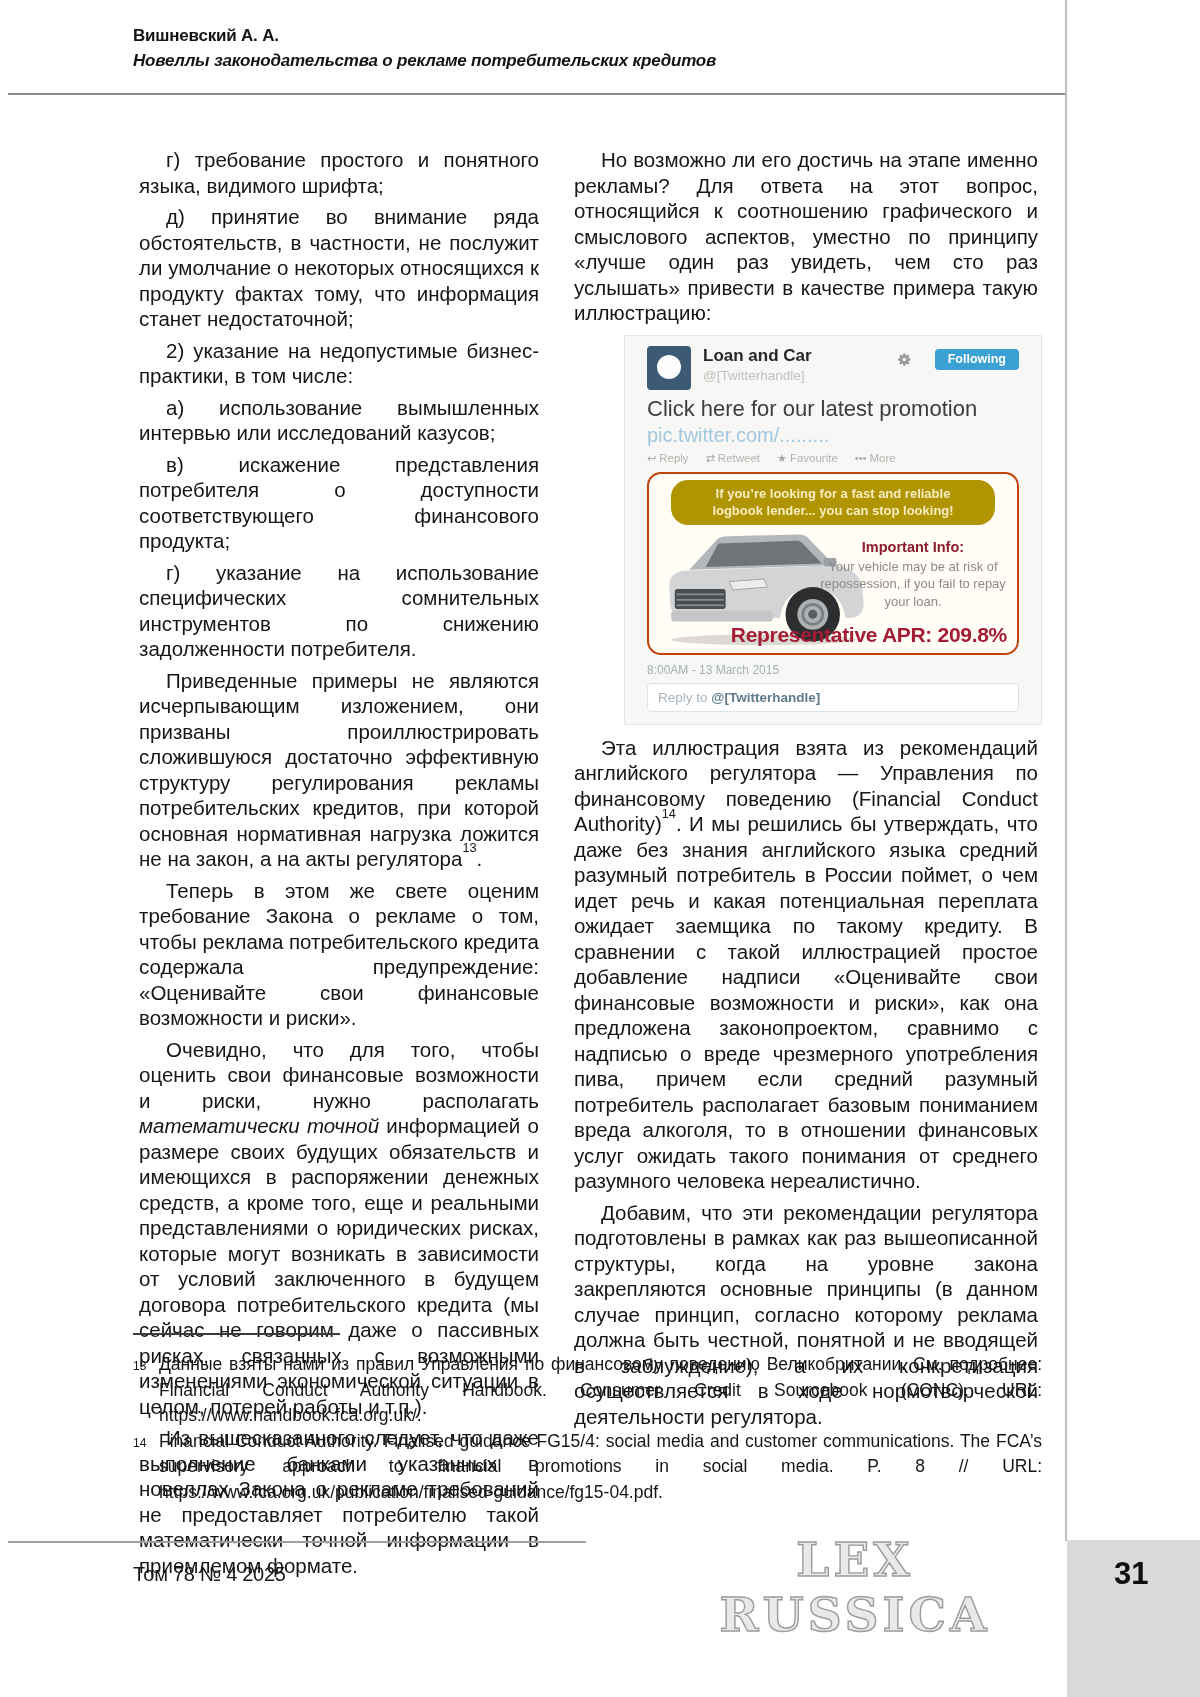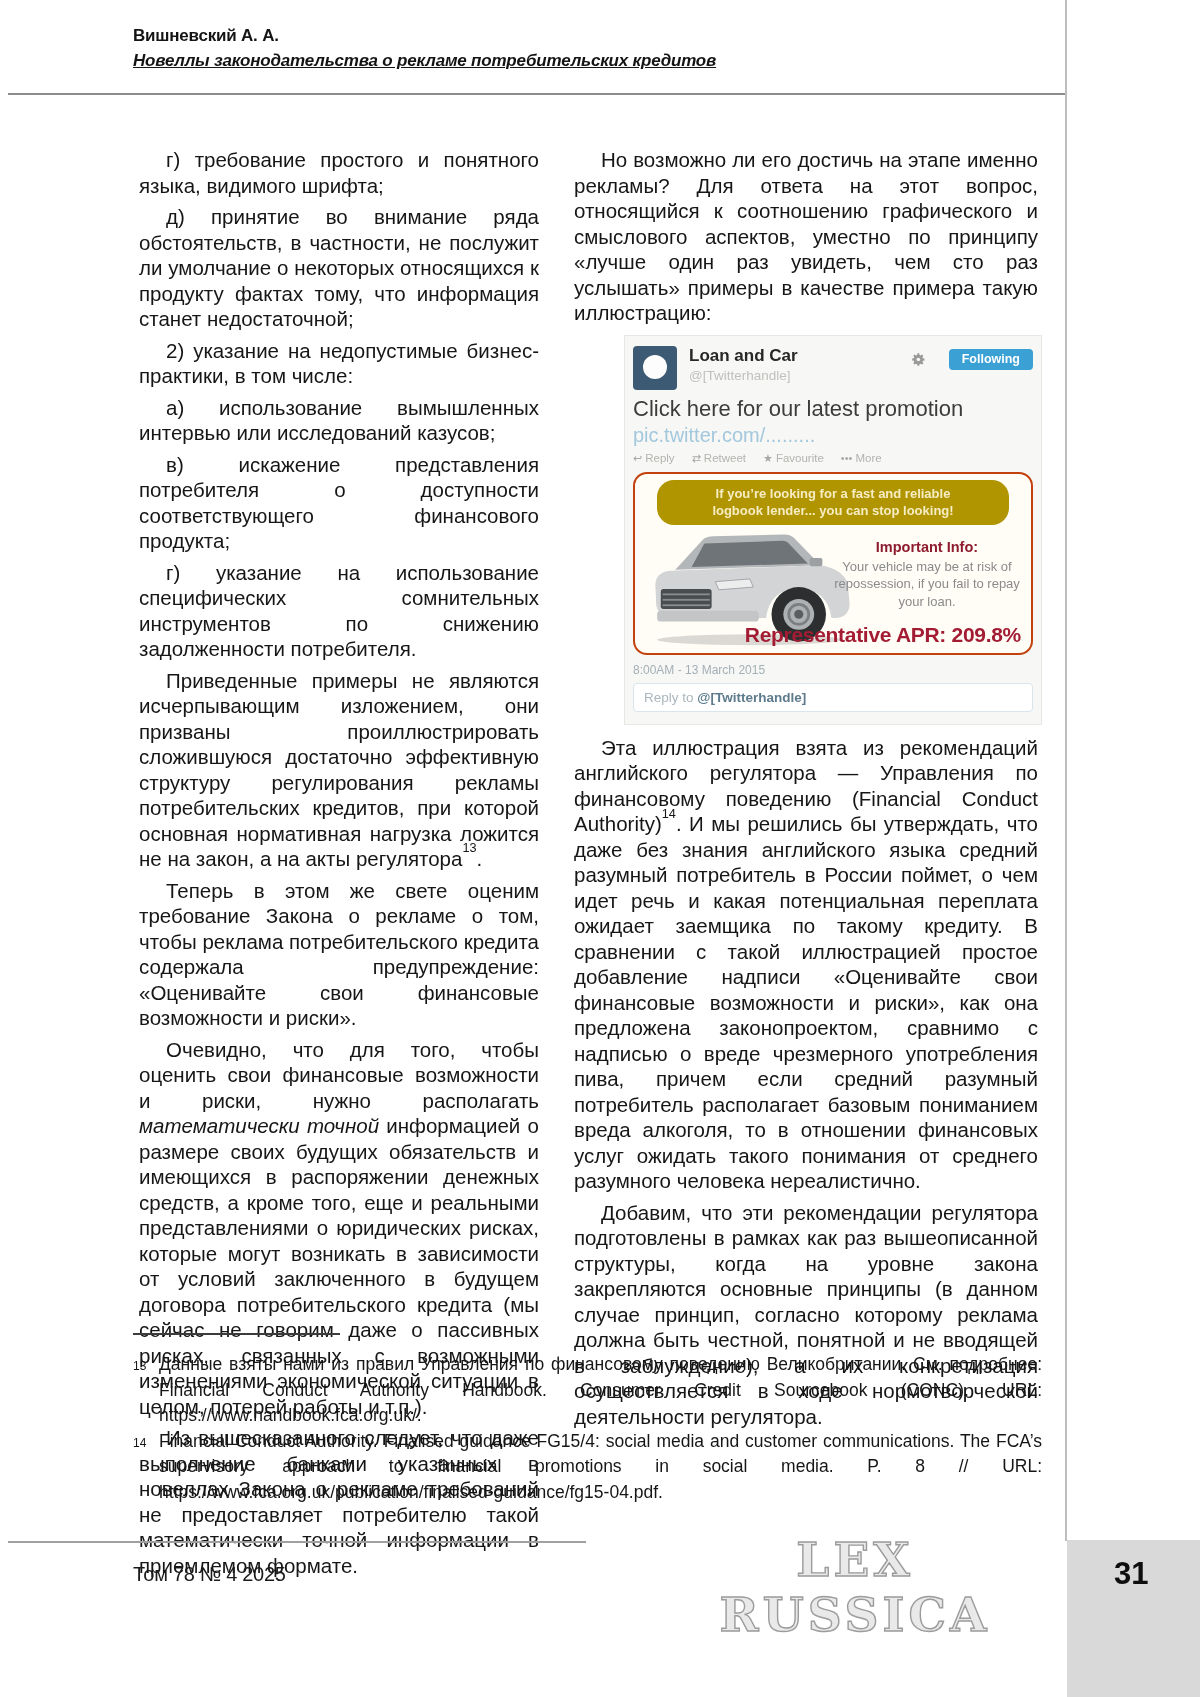--- a/index.html
+++ b/index.html
@@ -6,36 +6,36 @@
   body{
     width:1200px;height:1697px;position:relative;background:#ffffff;
     font-family:"Liberation Sans","DejaVu Sans",sans-serif;color:#141414;
     overflow:hidden;
   }
   .page{position:absolute;inset:0;}
 
   
   .header{position:absolute;left:133px;top:26px;}
   .author{font-weight:bold;font-size:17px;letter-spacing:-0.2px;}
-  .subtitle{font-weight:bold;font-style:italic;font-size:17px;margin-top:5px;letter-spacing:-0.2px;text-decoration:underline;}
+  .subtitle{font-weight:bold;font-style:italic;font-size:17px;margin-top:5px;letter-spacing:-0.2px;}
   .header-rule{position:absolute;left:8px;top:93px;width:1059px;height:2px;background:#8d8d8d;}
   .vrule{position:absolute;left:1065px;top:0;width:2px;height:1541px;background:#bdbdbd;}
 
   
   .columns{position:absolute;left:133px;top:141px;width:911px;display:flex;gap:23px;}
   .col-left{width:412px;flex:0 0 412px;}
   .col-right{width:476px;flex:0 0 476px;}
   p.body{margin:6px;text-indent:27px;font-size:20.5px;line-height:25.5px;text-align:justify;color:#161616;}
   p.body em{font-style:italic;}
   sup{font-size:62%;position:relative;top:-0.45em;line-height:0;}
 
   
   .tweet-wrap{
     margin:9px 12px 10px 56px;width:418px;box-sizing:border-box;
-    background:#f7f7f5;border:1px solid #e7e7e4;padding:10px 8px 12px;
+    background:#f7f7f5;border:1px solid #e7e7e4;padding:10px 22px 12px;
   }
   .tw-header{display:flex;align-items:flex-start;}
   .avatar{width:44px;height:44px;background:#3c5a73;border-radius:4px;position:relative;flex:0 0 auto;}
   .avatar::after{content:"";position:absolute;left:10px;top:9px;width:24px;height:24px;background:#fdfdfd;border-radius:50%;}
   .tw-names{margin-left:12px;flex:1;}
   .tw-name{font-weight:bold;font-size:17px;color:#272727;}
   .tw-handle{font-size:13.5px;color:#c0c0bd;margin-top:2px;}
   .tw-right{display:flex;align-items:center;gap:23px;padding-top:3px;}
   .gear{display:inline-block;width:15px;height:15px;}
   .gear svg{width:15px;height:15px;display:block;}
@@ -97,21 +97,21 @@
         <p class="body"><span>в) искажение представления потребителя о доступности соответствующего финансового продукта;</span></p>
         <p class="body"><span>г) указание на использование специфических сомнительных инструментов по снижению задолженности потребителя.</span></p>
         <p class="body"><span>Приведенные примеры не являются исчерпывающим изложением, они призваны проиллюстрировать сложившуюся достаточно эффективную структуру регулирования рекламы потребительских кредитов, при которой основная нормативная нагрузка ложится не на закон, а на акты регулятора</span><sup>13</sup><span>.</span></p>
         <p class="body"><span>Теперь в этом же свете оценим требование Закона о рекламе о том, чтобы реклама потребительского кредита содержала предупреждение: «Оценивайте свои финансовые возможности и риски».</span></p>
         <p class="body"><span>Очевидно, что для того, чтобы оценить свои финансовые возможности и риски, нужно располагать </span><em>математически точной</em><span> информацией о размере своих будущих обязательств и имеющихся в распоряжении денежных средств, а кроме того, еще и реальными представлениями о юридических рисках, которые могут возникать в зависимости от условий заключенного в будущем договора потребительского кредита (мы сейчас не говорим даже о пассивных рисках, связанных с возможными изменениями экономической ситуации в целом, потерей работы и т.п.).</span></p>
         <p class="body"><span>Из вышесказанного следует, что даже выполнение банками указанных в новеллах Закона о рекламе требований не предоставляет потребителю такой математически точной информации в приемлемом формате.</span></p>
       </section>
 
     <section class="col-right">
       <div>
-          <p class="body"><span>Но возможно ли его достичь на этапе именно рекламы? Для ответа на этот вопрос, относящийся к соотношению графического и смыслового аспектов, уместно по принципу «лучше один раз увидеть, чем сто раз услышать» примеры в качестве примера такую иллюстрацию:</span></p>
+          <p class="body"><span>Но возможно ли его достичь на этапе именно рекламы? Для ответа на этот вопрос, относящийся к соотношению графического и смыслового аспектов, уместно по принципу «лучше один раз увидеть, чем сто раз услышать» привести в качестве примера такую иллюстрацию:</span></p>
         </div>
 
       <figure class="tweet-wrap" style="margin-top:9px;">
         <div class="tw-header">
           <div class="avatar"></div>
           <div class="tw-names">
             <div class="tw-name">Loan and Car</div>
             <div class="tw-handle">@[Twitterhandle]</div>
           </div>
           <div class="tw-right">

